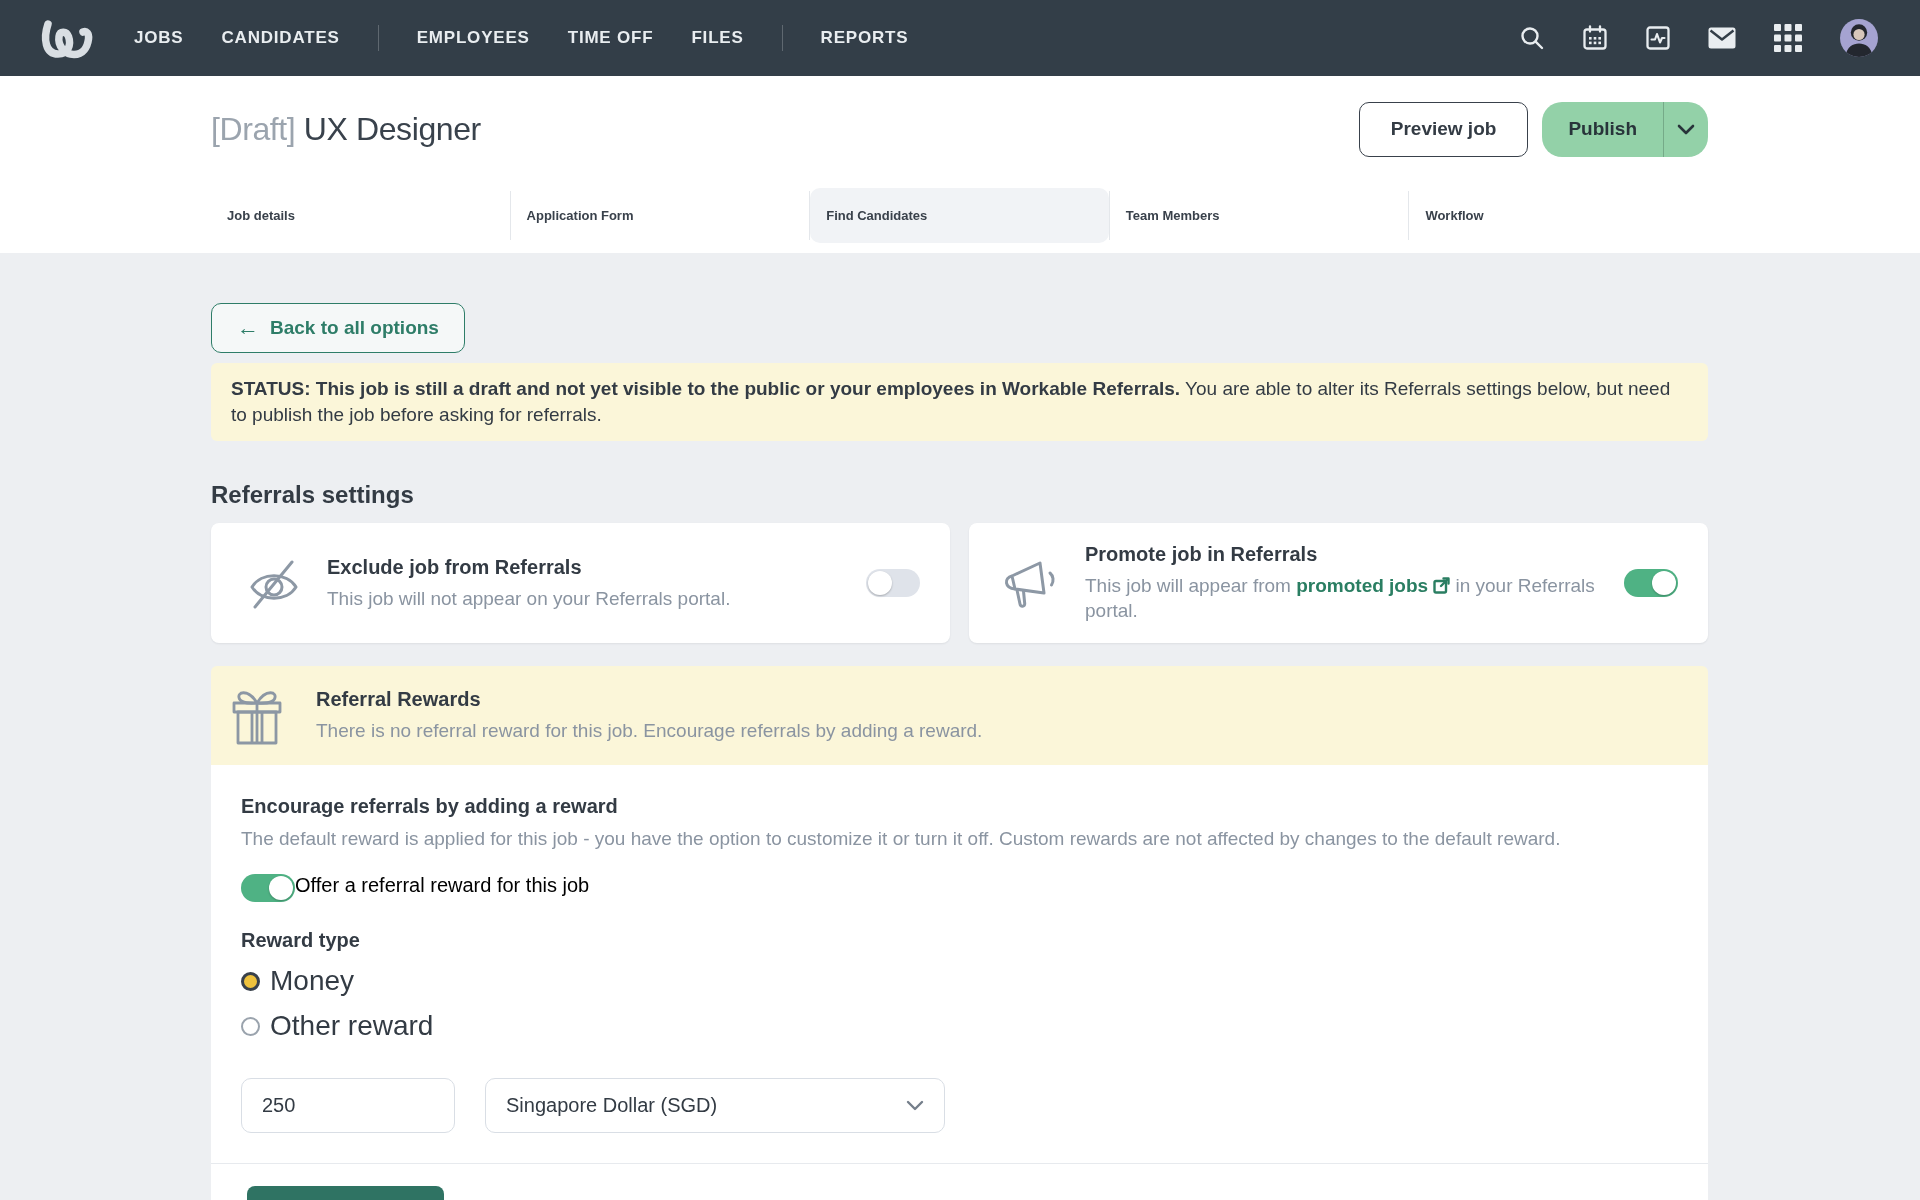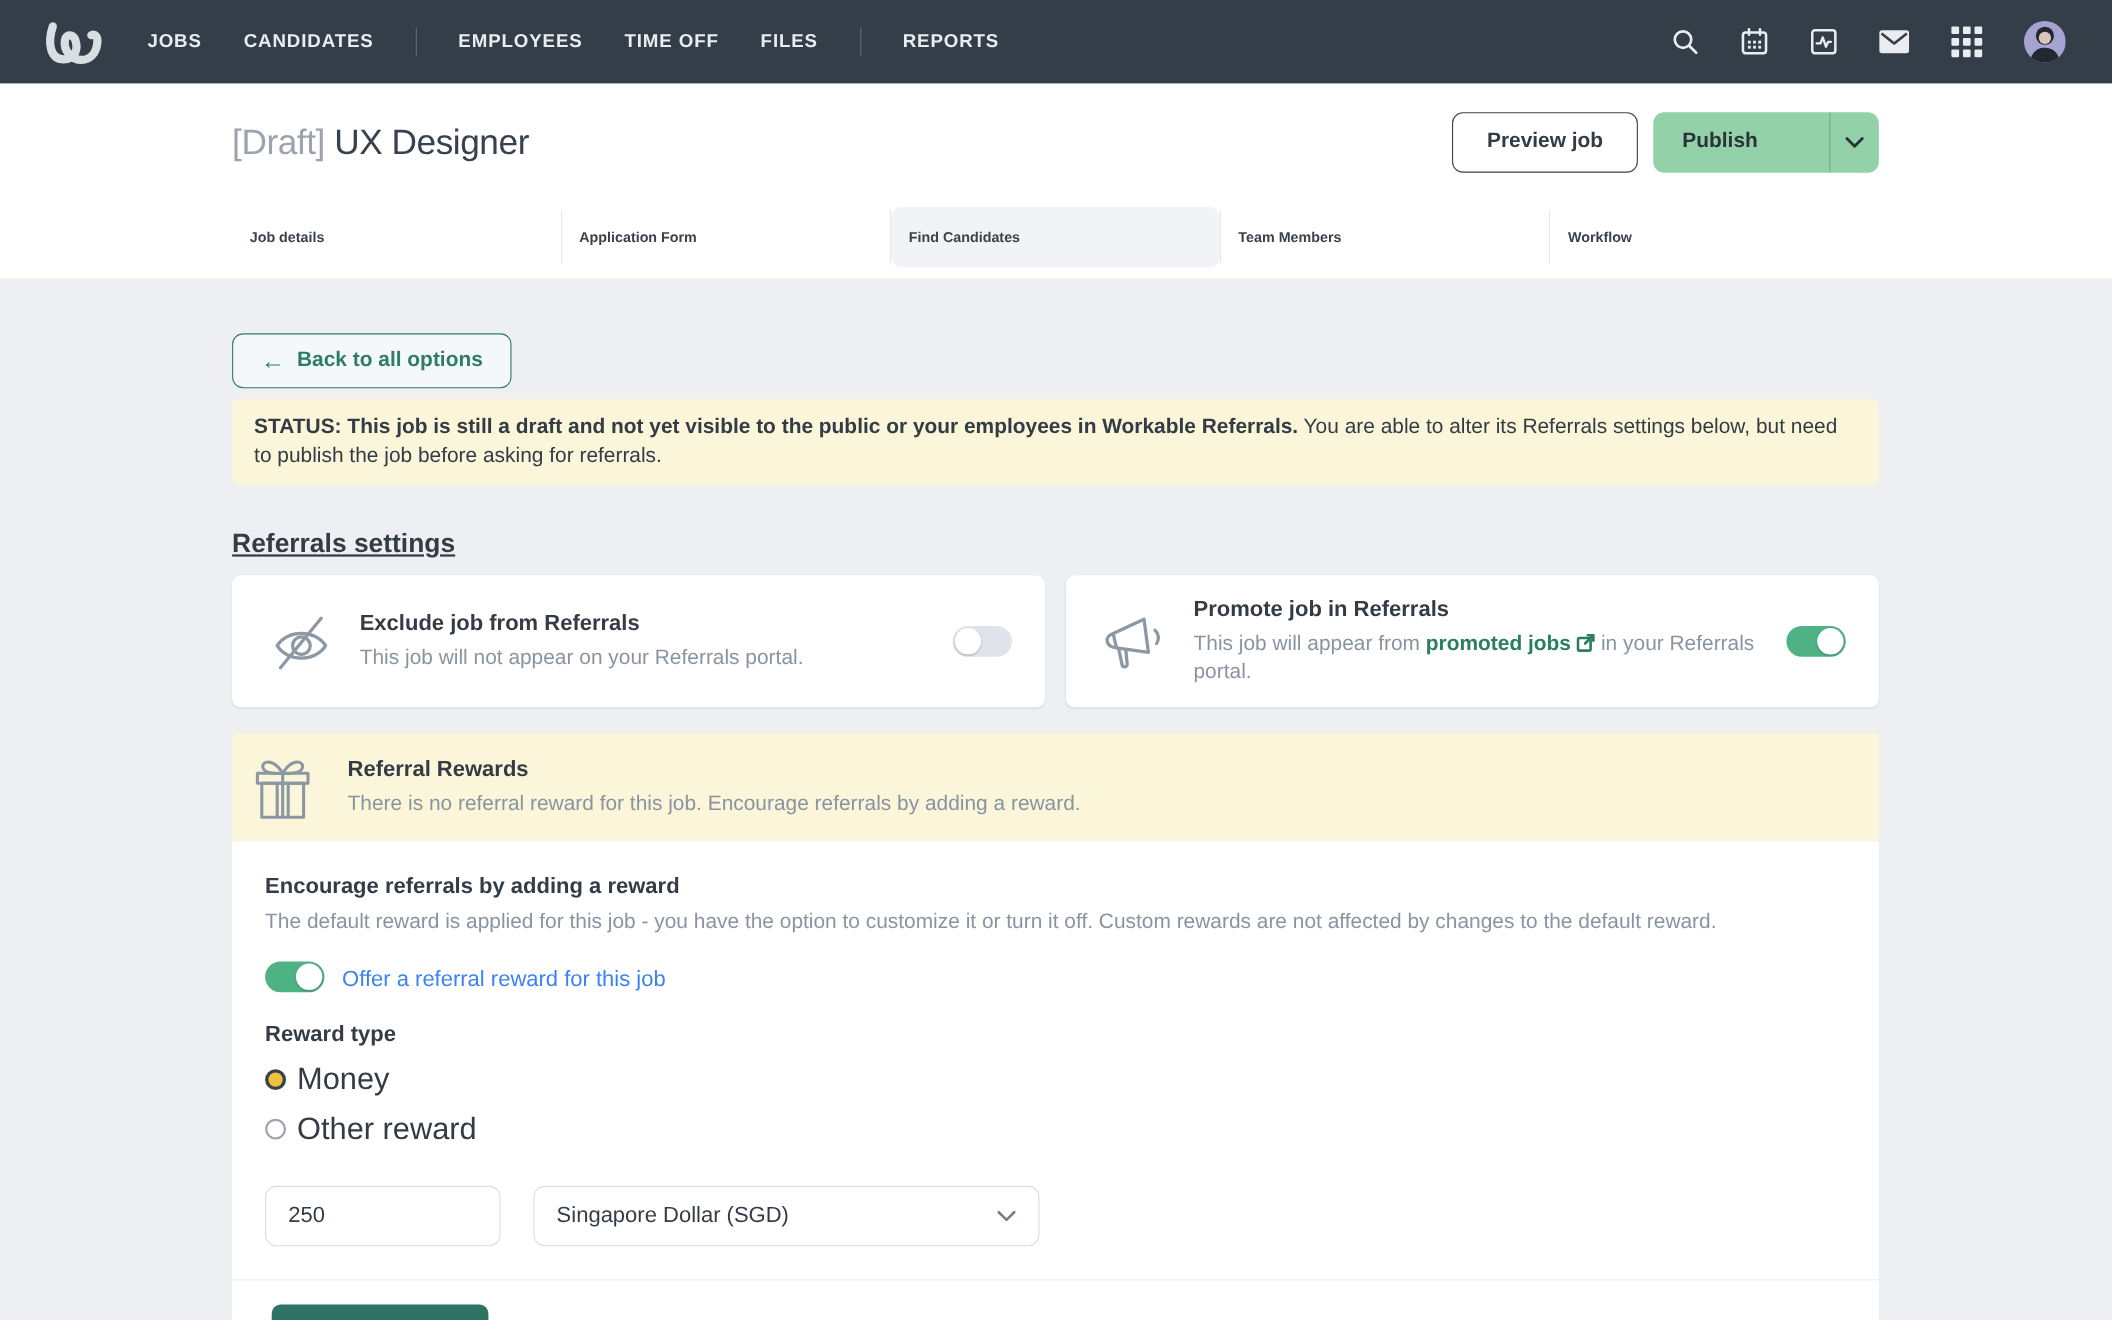--- a/index.html
+++ b/index.html
@@ -43,21 +43,21 @@
   .job-header { background: #ffffff; padding: 20px 212px 10px 211px; }
   .header-top { display: flex; align-items: center; justify-content: space-between; height: 66px; }
   .page-title { margin: 0; font-size: 32px; font-weight: 400; color: #39424c; letter-spacing: -0.4px; }
   .page-title .draft { color: #9ba4ae; }
   .header-actions { display: flex; align-items: center; gap: 14px; }
   .btn-preview {
     height: 55px; padding: 0 31px;
     background: #ffffff; border: 1.5px solid #39414b; border-radius: 10px;
     font-family: inherit; font-size: 19px; font-weight: 700; color: #333b44; cursor: pointer;
   }
-  .publish-split { display: flex; height: 55px; border-radius: 10px; overflow: hidden; background: #93d1a8; gap: 39px; }
+  .publish-split { display: flex; height: 55px; border-radius: 20px; overflow: hidden; background: #93d1a8; }
   .btn-publish {
     padding: 0 26px; background: none; border: none;
     font-family: inherit; font-size: 19px; font-weight: 700; color: #28343a; cursor: pointer;
   }
   .btn-publish-caret {
     width: 45px; background: none; border: none; border-left: 1px solid rgba(40,70,55,0.28);
     display: flex; align-items: center; justify-content: center; cursor: pointer;
   }
 
   .tabs { display: flex; align-items: stretch; height: 55px; margin-top: 26px; }
@@ -81,21 +81,21 @@
   .back-btn .arrow { font-size: 22px; line-height: 1; font-weight: 400; }
 
   .status-banner {
     margin-top: 10px;
     background: #fbf6d9; border-radius: 6px;
     padding: 13px 20px;
     font-size: 19px; line-height: 1.38; color: #333b44;
   }
   .status-banner strong { font-weight: 700; }
 
-  .section-heading { margin: 40px 0 0; font-size: 24px; font-weight: 700; color: #333b44; text-decoration: underline; }
+  .section-heading { margin: 40px 0 0; font-size: 24px; font-weight: 700; color: #333b44; }
 
   .cards { display: flex; gap: 19px; margin-top: 14px; }
   .card {
     flex: 1; height: 120px;
     background: #ffffff; border-radius: 8px;
     box-shadow: 0 1px 2px rgba(27,35,48,0.08);
     display: flex; align-items: center;
     padding: 0 30px;
   }
   .card-icon { flex: none; width: 66px; margin-right: 20px; display: flex; justify-content: center; }
@@ -121,21 +121,21 @@
     background: #fbf6d9; border-radius: 6px 6px 0 0;
     display: flex; align-items: center; padding: 0 17px;
   }
   .rewards-banner .gift { flex: none; margin-right: 30px; display: flex; }
 
   .panel { background: #ffffff; border-radius: 0 0 6px 6px; padding-top: 30px; }
   .panel-inner { padding: 0 30px; }
   .panel-heading { margin: 0 0 10px; font-size: 20px; font-weight: 700; color: #333b44; }
   .panel-desc { margin: 0; font-size: 19px; color: #8a94a1; }
 
-  .toggle-row { margin-top: 24px; display: flex; align-items: flex-end; gap: 16px; font-size: 20px; color: #3b82f6; }
+  .toggle-row { margin-top: 24px; display: flex; align-items: flex-start; font-size: 20px; color: #000000; }
   .reward-type-label { margin-top: 27px; font-size: 20px; font-weight: 700; color: #333b44; }
   .radio-row { margin-top: 13px; display: flex; align-items: center; gap: 10px; font-size: 28px; color: #333b44; cursor: pointer; }
   .radio { flex: none; width: 19px; height: 19px; border-radius: 50%; }
   .radio.selected { border: 3.5px solid #39414b; background: #efc23d; }
   .radio.unselected { border: 2px solid #9aa3ad; background: #fff; }
 
   .inputs-row { margin-top: 36px; display: flex; gap: 30px; }
   .amount-input {
     width: 214px; height: 55px;
     border: 1.5px solid #d9dee5; border-radius: 10px;

